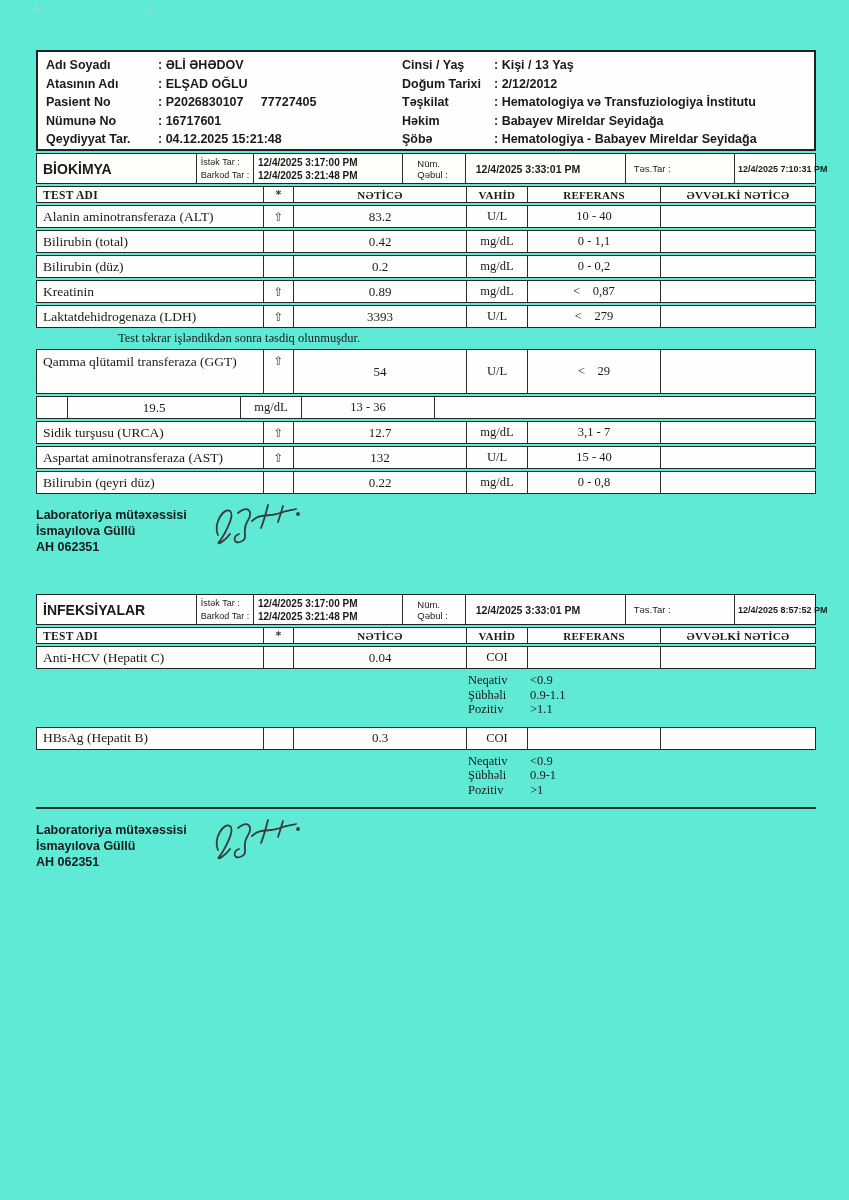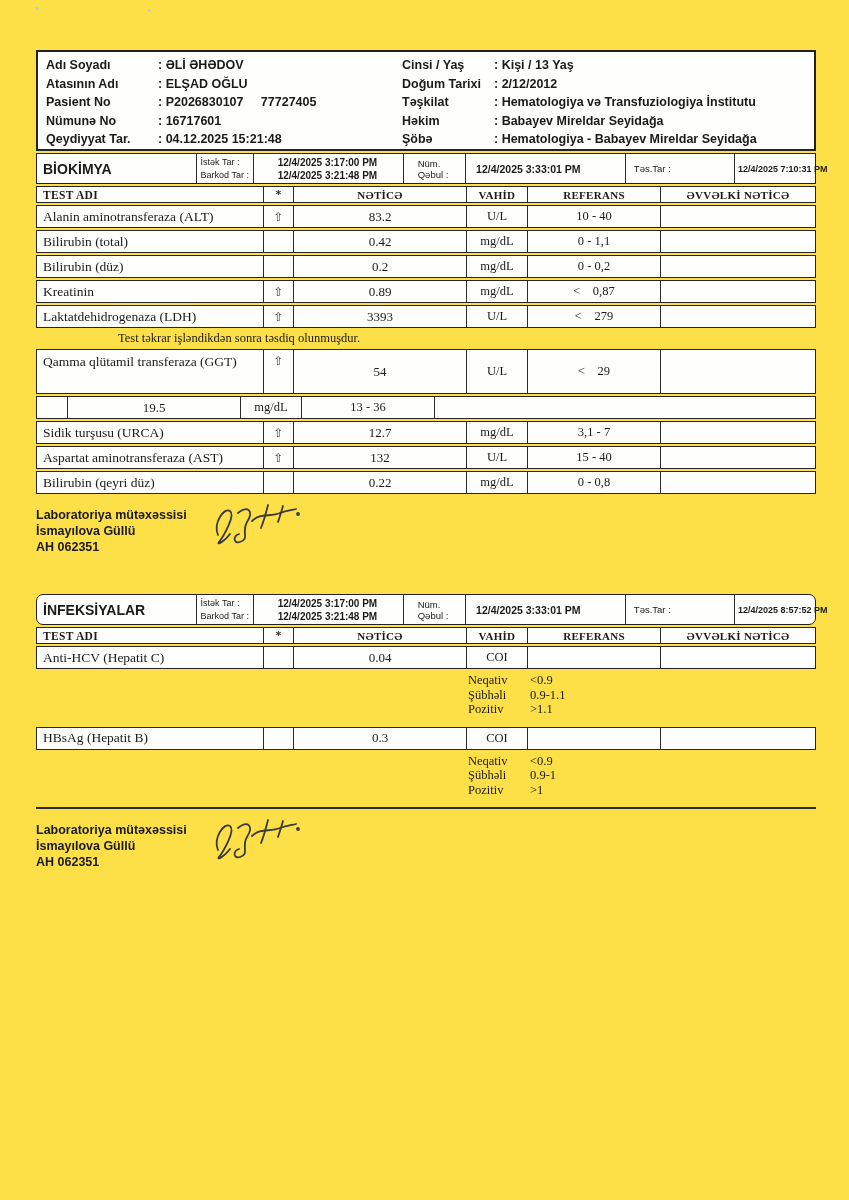--- a/index.html
+++ b/index.html
@@ -1,20 +1,20 @@
 <!DOCTYPE html>
 <html><head>
 <meta charset="utf-8">
 <style>
   * { box-sizing: border-box; margin: 0; padding: 0; }
   html,body { background:#e9e9e6; }
   .page {
     position: relative;
     width: 849px; height: 1200px;
-    background: #fde047;
+    background: #5eead4;
     margin: 0 auto;
     font-family: "Liberation Sans", "DejaVu Sans", sans-serif;
     color: #1a1a1a;
     overflow: hidden;
   }
   .speck { position:absolute; background:#c9c9c4; border-radius:50%; }
   .content { position: absolute; left: 36px; top: 50px; width: 780px; }
 
   
   .patient-box {
@@ -38,21 +38,21 @@
     border: 1.6px solid #222;
     margin-top: 2px;
     height: 31px;
     align-items: stretch;
     background: #fefefc;
   }
   .band > div { border-left: 1.3px solid #2b2b2b; display:flex; flex-direction:column; justify-content:center; }
   .band > div:first-child { border-left: none; }
   .b-title { width: 167px; font-weight: bold; font-size: 14px; padding-left: 6px; }
   .b-lbls  { width: 60px; font-size: 9px; line-height: 12.5px; padding-left: 4px; color:#1c1c1c; }
-  .b-dates { width: 157px; font-size: 10px; font-weight: bold; line-height: 13px; padding-left: 24px; }
+  .b-dates { width: 157px; font-size: 10px; font-weight: bold; line-height: 13px; padding-left: 4px; }
   .b-qlbl  { width: 65px; font-size: 9.5px; padding-left: 14px; }
   .b-qval  { width: 168px; font-size: 10.5px; font-weight: bold; padding-left: 10px; }
   .b-tlbl  { width: 82px; font-size: 9.5px; padding-left: 8px; }
   .b-tval  { width: 81px; font-size: 9px; font-weight: bold; padding-left: 3px; white-space: nowrap; margin-left: 31px; }
 
   
   .trow {
     display: flex;
     border: 1.5px solid #262626;
     margin-top: 2px;
@@ -85,21 +85,21 @@
   .interp { padding: 4px 0 8px 432px; font-family: "Liberation Serif", "DejaVu Serif", serif; font-size: 12.5px; line-height: 14.5px; }
   .interp .i-row { display: flex; }
   .interp .i-lbl { width: 62px; }
 
   .bottom-rule { border-top: 2.5px solid #2e2e2e; margin-top: 2px; }
 
   
   .sig-block { position: relative; margin-top: 13px; height: 58px; }
   .sig-text { font-weight: bold; font-size: 12.5px; line-height: 16px; }
   .sig-scribble { position: absolute; left: 172px; top: -6px; }
-  .gap-infeksiyalar { margin-top: 29px; border-radius: 7px; }
+  .gap-infeksiyalar { margin-top: 29px; }
 </style>
 </head>
 <body>
 
 <div class="page">
   <div class="speck" style="left:35px;top:7px;width:4px;height:3px;"></div>
   <div class="speck" style="left:148px;top:9px;width:3px;height:3px;"></div>
 
   <div class="content">
 

